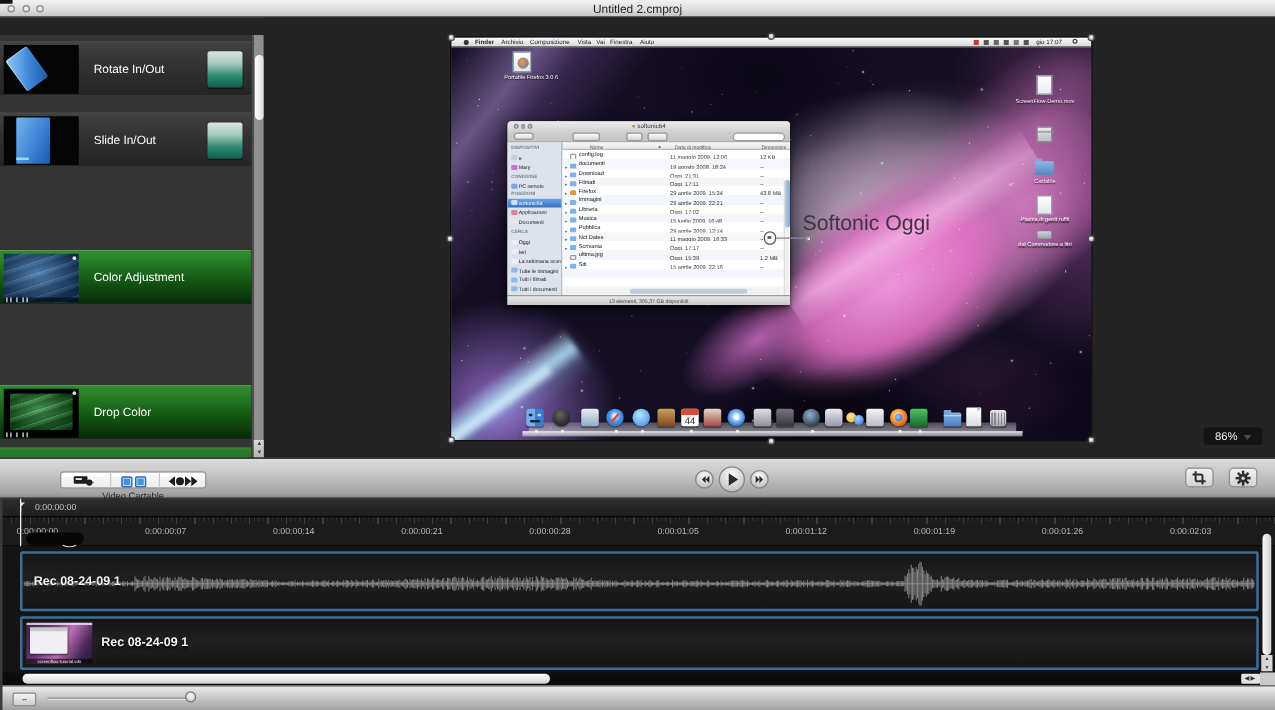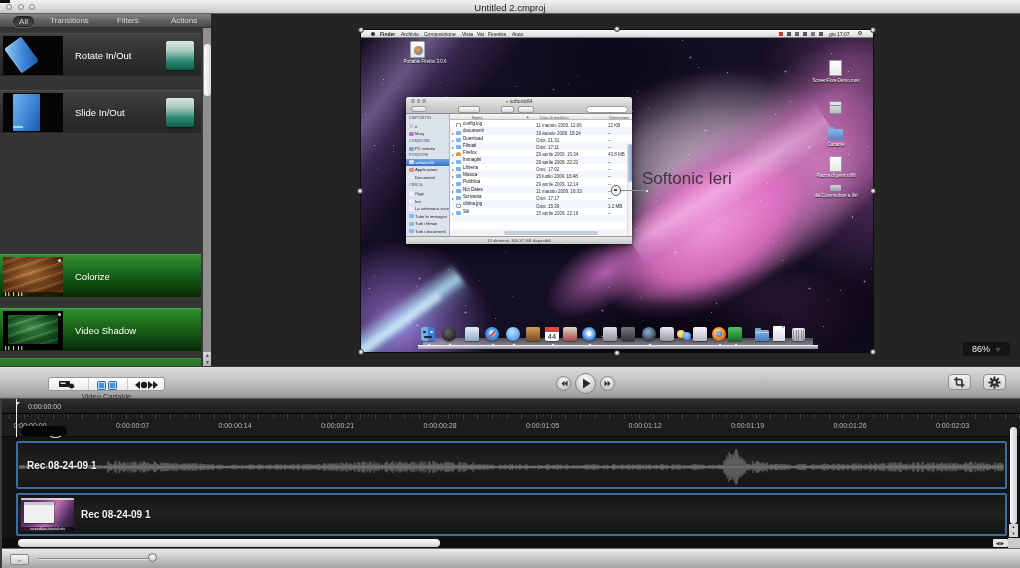--- a/index.html
+++ b/index.html
@@ -234,21 +234,21 @@
       </div>
       <div class="dlab" style="left:445px;top:112px;width:60px;">Cartable</div>
       <div class="dski" style="left:468px;top:126px;width:13px;height:16px;background:linear-gradient(#fdfdfd,#e4e7ea);border:0.5px solid #99a;"></div>
       <div class="dlab" style="left:441px;top:143px;width:68px;">Piazza di genit ruffil</div>
       <div class="dski" style="left:469px;top:155px;width:11px;height:6px;background:linear-gradient(#cfd3da,#9aa0a8);border-radius:1px;"></div>
       <div class="dlab" style="left:438px;top:163px;width:74px;">dal Commodore a litri</div>
 
       <div id="soft-circ"></div>
       <div id="soft-line"></div>
       <div id="soft-sq"></div>
-      <div id="soft-text">Softonic Ieri</div>
+      <div id="soft-text">Softonic Oggi</div>
 
       <div id="finder">
         <div id="fin-tbar">
           <div id="fin-title"><span style="color:#d08030;">●</span> softonic64</div>
           <div style="position:absolute;left:5px;top:2px;width:3.5px;height:3.5px;border-radius:50%;background:#bdbdbd;border:0.5px solid #8a8a8a;"></div>
           <div style="position:absolute;left:10.5px;top:2px;width:3.5px;height:3.5px;border-radius:50%;background:#bdbdbd;border:0.5px solid #8a8a8a;"></div>
           <div style="position:absolute;left:16px;top:2px;width:3.5px;height:3.5px;border-radius:50%;background:#bdbdbd;border:0.5px solid #8a8a8a;"></div>
           <div style="position:absolute;left:5px;top:9px;width:16px;height:6px;border-radius:3px;background:linear-gradient(#fdfdfd,#d8d8d8);border:0.5px solid #999;"></div>
           <div style="position:absolute;left:52px;top:8.5px;width:22px;height:7px;border-radius:2px;background:linear-gradient(#fcfcfc,#d5d5d5);border:0.5px solid #999;"></div>
           <div style="position:absolute;left:95px;top:8.5px;width:13px;height:7px;border-radius:2px;background:linear-gradient(#fcfcfc,#d5d5d5);border:0.5px solid #999;"></div>
@@ -366,62 +366,56 @@
     <div class="hdl" style="left:403px;top:12px;"></div>
     <div class="hdl" style="left:659px;top:13px;"></div>
     <div class="hdl" style="left:146px;top:174px;"></div>
     <div class="hdl" style="left:659px;top:174px;"></div>
     <div class="hdl" style="left:147px;top:335px;"></div>
     <div class="hdl" style="left:403px;top:336px;"></div>
     <div class="hdl" style="left:659px;top:335px;"></div>
     <div id="badge99">86%</div>
   </div>
 
-  <div id="tabbar">
-    <div class="tab" id="tab-all">All</div>
-    <div class="tab" style="left:50px;">Transitions</div>
-    <div class="tab" style="left:117px;">Filters</div>
-    <div class="tab" style="left:171px;">Actions</div>
-  </div>
 
   <div id="effects">
     <div class="erow dark" style="top:5px;">
       <div class="thumb">
         <div style="position:absolute;left:8px;top:4px;width:21px;height:30px;transform:rotate(-36deg);border-radius:2px;
              background:linear-gradient(125deg,#94ccf4,#3e86d8 55%,#1d5aa8);box-shadow:inset 1px 1px 0 rgba(255,255,255,0.35);"></div>
       </div>
       <div class="lbl">Rotate In/Out</div>
         <div class="teal"></div>
     </div>
     <div class="erow dark" style="top:62px;">
       <div class="thumb">
         <div style="position:absolute;left:10px;top:1px;width:27px;height:37px;border-radius:1px;
              background:linear-gradient(115deg,#74b4ec,#3a80d4 60%,#1b5aa6);"></div>
         <div style="position:absolute;left:10px;bottom:4px;width:10px;height:2px;background:#9adbe8;"></div>
       </div>
       <div class="lbl">Slide In/Out</div>
         <div class="teal"></div>
     </div>
-    <div class="erow green" style="top:226px;">
-      <div class="thumb" style="background:repeating-linear-gradient(-18deg,#5e300c 0 3px,#92521c 3px 5px,#b8773a 5px 6px,#6e3a10 6px 9px);">
-        <div style="position:absolute;inset:0;background:radial-gradient(ellipse at 45% 40%, rgba(235,170,110,0.4), rgba(40,18,5,0.5) 80%);"></div>
+    <div class="erow green" style="top:172px;">
+      <div class="thumb" style="background:repeating-linear-gradient(-18deg,#123354 0 3px,#265586 3px 5px,#3f74ab 5px 6px,#183e64 6px 9px);">
+        <div style="position:absolute;inset:0;background:radial-gradient(ellipse at 45% 40%, rgba(130,180,230,0.5), rgba(10,25,45,0.55) 80%);"></div>
         <div class="wdot"></div>
           <div class="tstrip">▌▌ ▌ ▌▌</div>
       </div>
-      <div class="lbl">Colorize</div>
+      <div class="lbl">Color Adjustment</div>
     </div>
     <div class="erow green" style="top:280px;">
       <div class="thumb" style="background:#000;">
         <div style="position:absolute;left:5px;top:4px;right:5px;bottom:6px;background:repeating-linear-gradient(-18deg,#104a18 0 3px,#277a33 3px 5px,#48a256 5px 6px,#155a20 6px 9px);">
           <div style="position:absolute;inset:0;background:radial-gradient(ellipse at 45% 40%, rgba(150,230,160,0.35), rgba(5,30,8,0.5) 80%);"></div>
         </div>
         <div class="wdot"></div>
           <div class="tstrip">▌▌ ▌ ▌▌</div>
       </div>
-      <div class="lbl">Video Shadow</div>
+      <div class="lbl">Drop Color</div>
     </div>
     <div class="erow" style="top:330px;background:linear-gradient(#2a7f2a,#115011);border-top:1px solid #3f8f3f;"></div>
     <div id="escroll">
         <div class="sthumb"></div>
         <div class="sbtns">▲<br>▼</div>
       </div>
   </div>
 
   <div id="toolbar">
     <div id="segctl">

